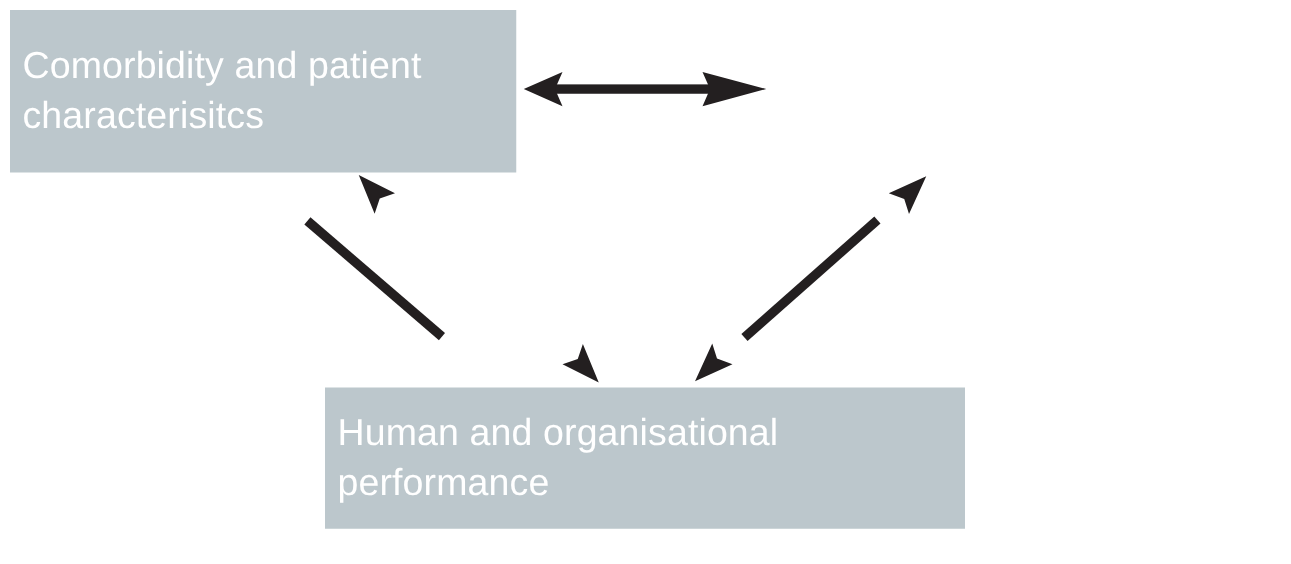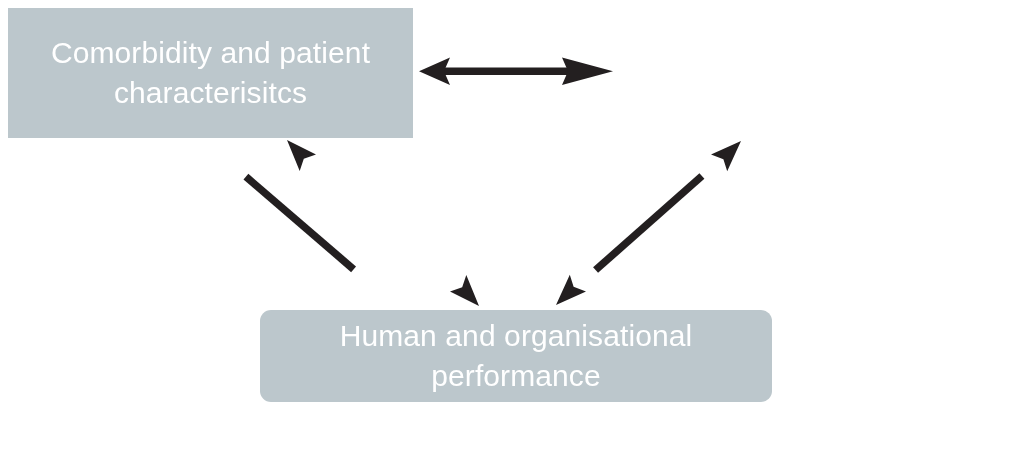--- a/index.html
+++ b/index.html
@@ -17,21 +17,20 @@
     height: 451px;
     background: #ffffff;
     overflow: hidden;
   }
   .node-box {
     position: absolute;
     box-sizing: border-box;
     display: flex;
     align-items: center;
     justify-content: center;
-    text-align: center;
     color: #ffffff;
     font-size: 30px;
     line-height: 40px;
     font-weight: 400;
     letter-spacing: 0.1px;
     padding: 0 10px;
     user-select: none;
   }
   #node-comorbidity {
     left: 8px;
@@ -42,22 +41,21 @@
   #node-lesion {
     left: 617px;
     top: 8px;
     width: 406px;
     height: 130px;
   }
   #node-human {
     left: 260px;
     top: 310px;
     width: 512px;
-    height: 92px;
-    border-radius: 11px;
+    height: 113px;
   }
   .node-label {
     display: block;
     width: 100%;
   }
   #arrows-layer {
     position: absolute;
     left: 0;
     top: 0;
     width: 1033px;

